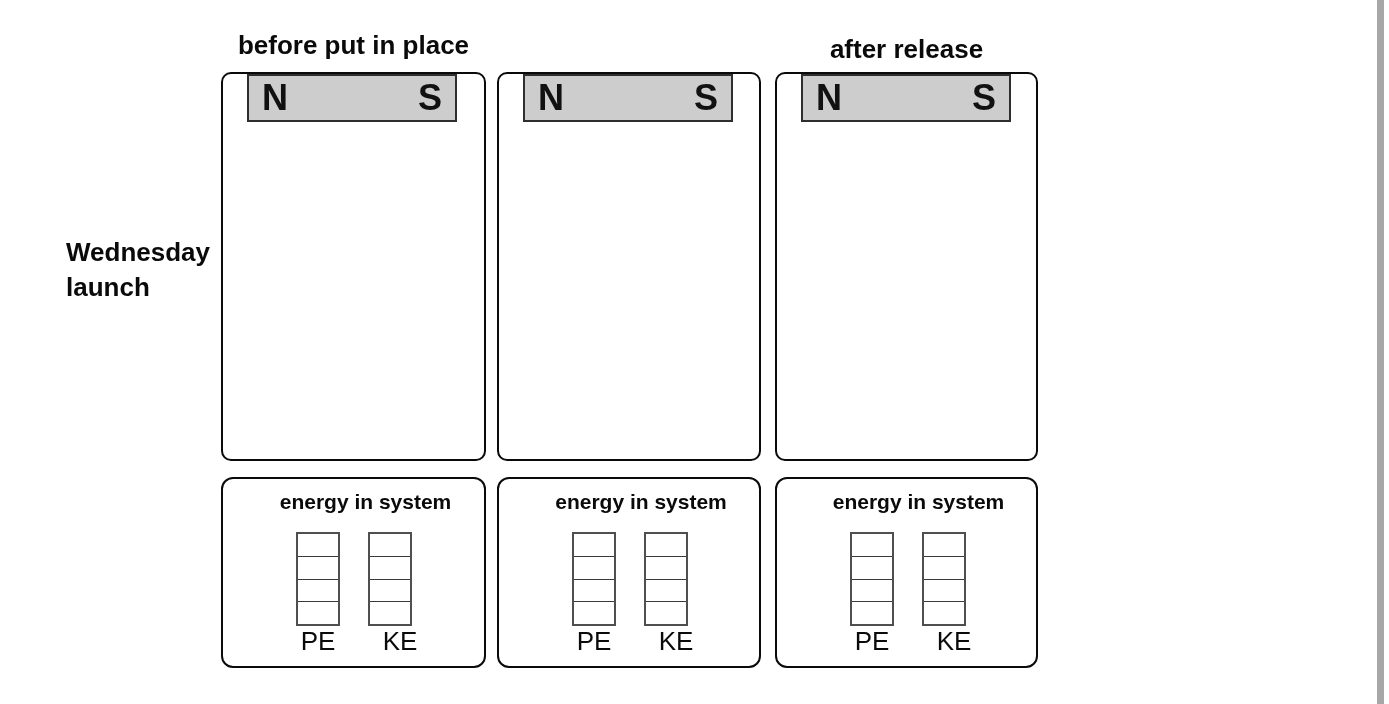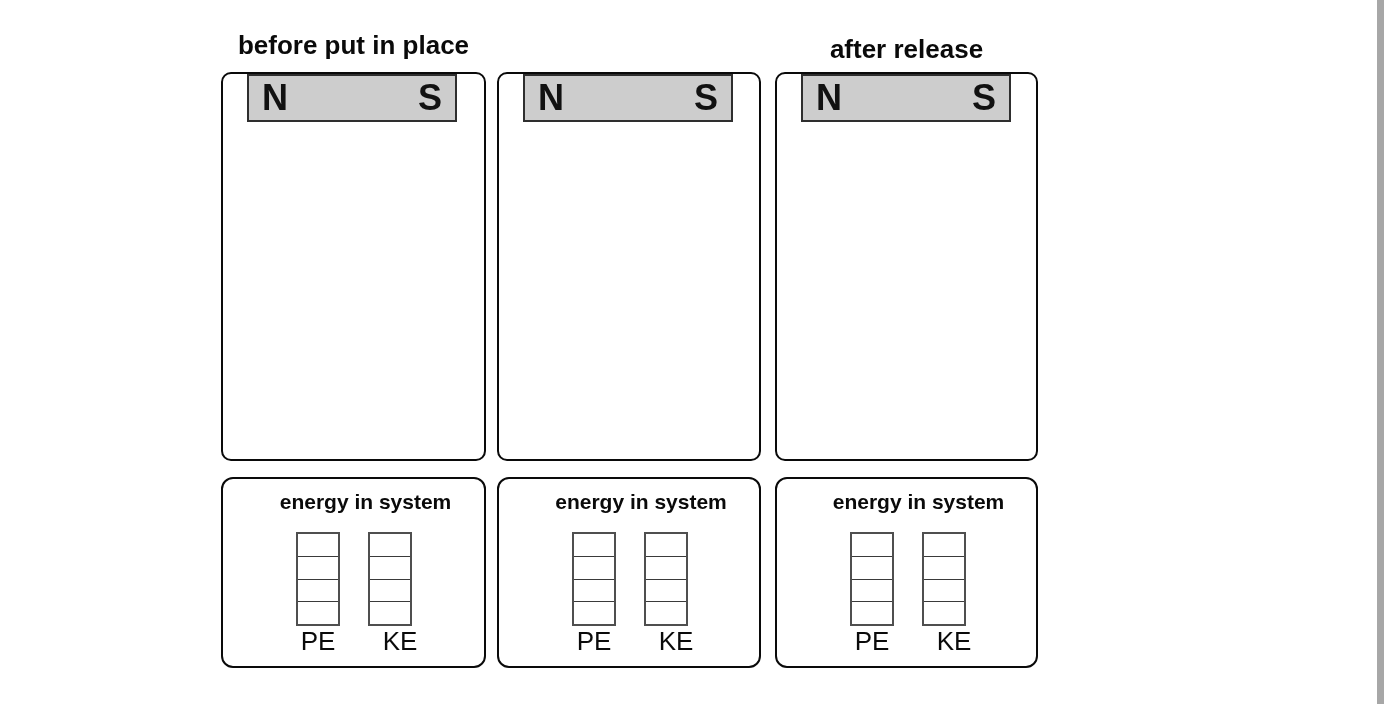--- a/index.html
+++ b/index.html
@@ -78,20 +78,22 @@
     position:absolute;top:0;left:1377px;width:7px;height:704px;
     background:#a7a7a7;
   }
 </style>
 </head>
 <body>
 
 <div class="canvas">
 
   <div class="row-label">
+    <div>Wednesday</div>
+    <div>launch</div>
   </div>
 
   <div class="hdr c0">before put in place</div>
   <div class="hdr c2">after release</div>
 
   <div class="panel c0">
     <div class="magnet">
       <span>N</span>
       <span>S</span>
     </div>

